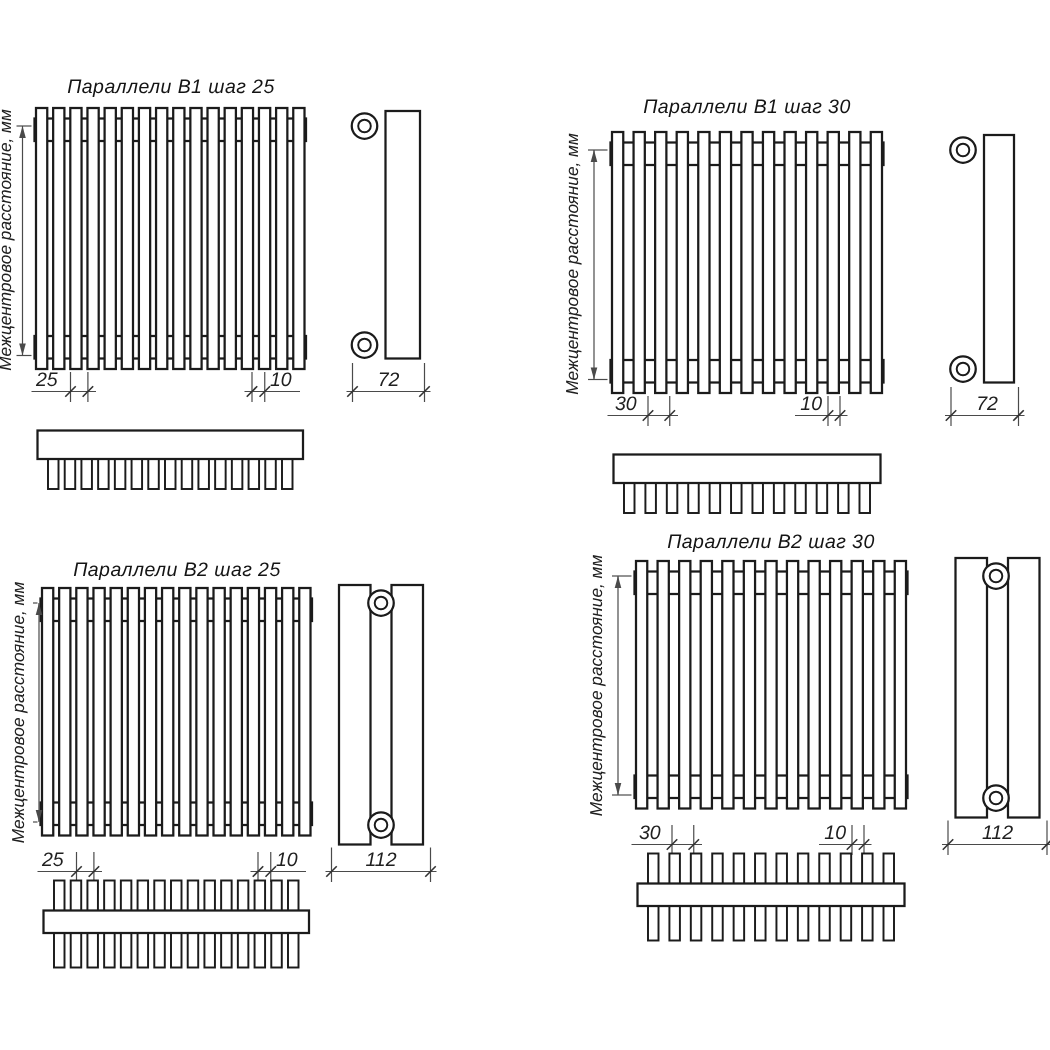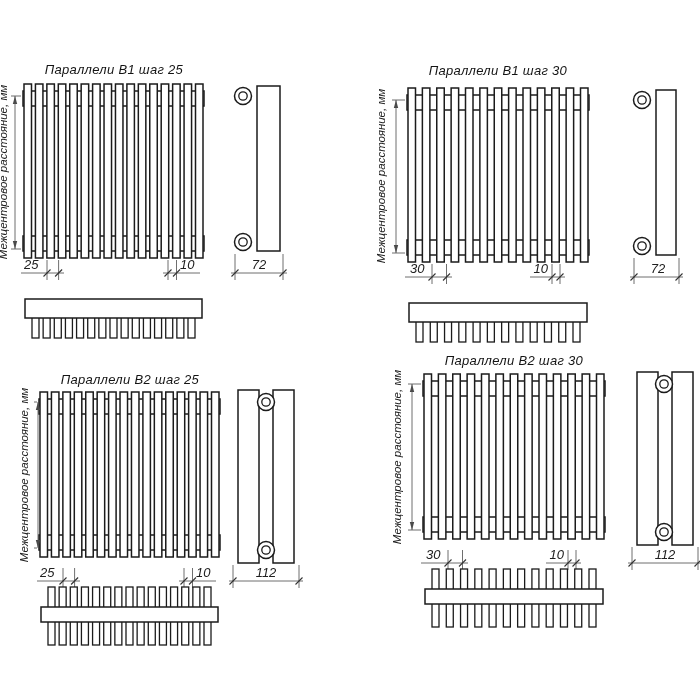--- a/index.html
+++ b/index.html
@@ -1,22 +1,22 @@
 <!DOCTYPE html>
 <html><head>
 <meta charset="utf-8">
 <style>
   html,body{margin:0;padding:0;background:#ffffff;}
   body{width:700px;height:700px;position:relative;overflow:hidden;
        font-family:"Liberation Sans",sans-serif;}
   .canvas{position:absolute;left:0;top:0;width:700px;height:700px;background:#fff;}
   .panel{position:absolute;width:350px;height:300px;}
-  #panel-0{left:0;top:54px;}
+  #panel-0{left:0;top:42px;}
   #panel-1{left:334px;top:58px;}
-  #panel-2{left:16px;top:370px;}
+  #panel-2{left:4px;top:370px;}
   #panel-3{left:350px;top:352px;}
   svg{display:block;}
   .ln{fill:#ffffff;stroke:#1b1b1b;stroke-width:1.5px;}
   .ln2{fill:#ffffff;stroke:#1b1b1b;stroke-width:1.3px;}
   .dim{stroke:#4a4a4a;stroke-width:0.8px;fill:none;}
   .tick{stroke:#333;stroke-width:1.1px;}
   .arrow{fill:#4a4a4a;stroke:none;}
   .title-text{font:italic 13px "Liberation Sans",sans-serif;fill:#141414;letter-spacing:0.3px;}
   .dim-text{font:italic 13px "Liberation Sans",sans-serif;fill:#202020;}
   .vlabel{font:italic 11.5px "Liberation Sans",sans-serif;fill:#202020;}

